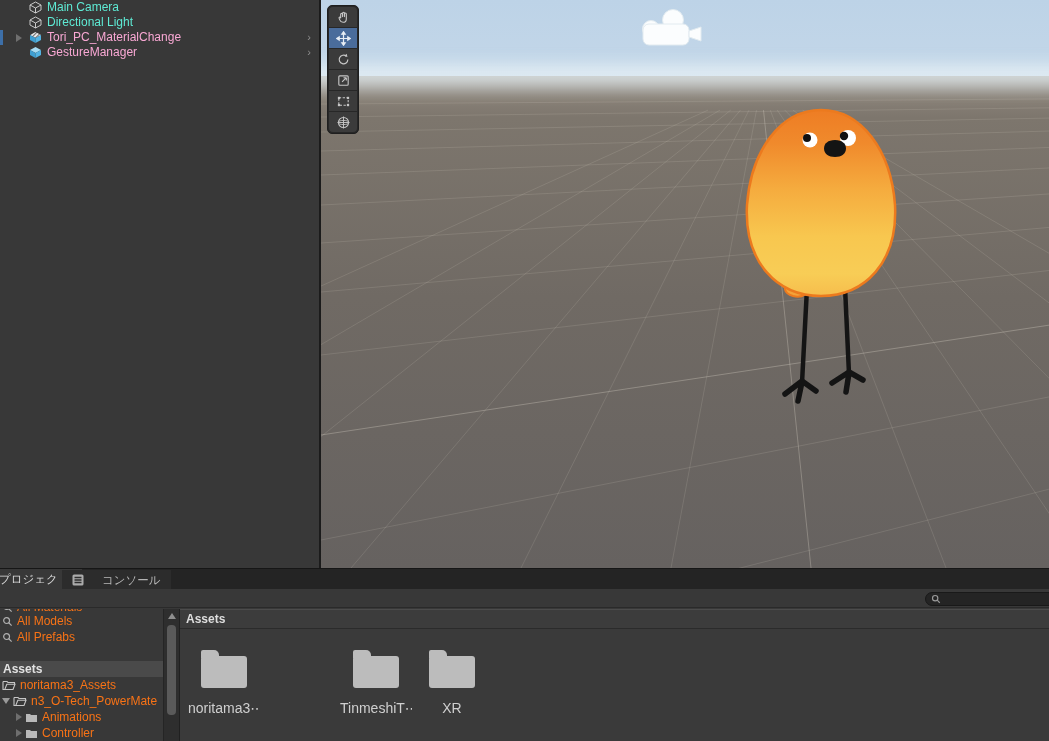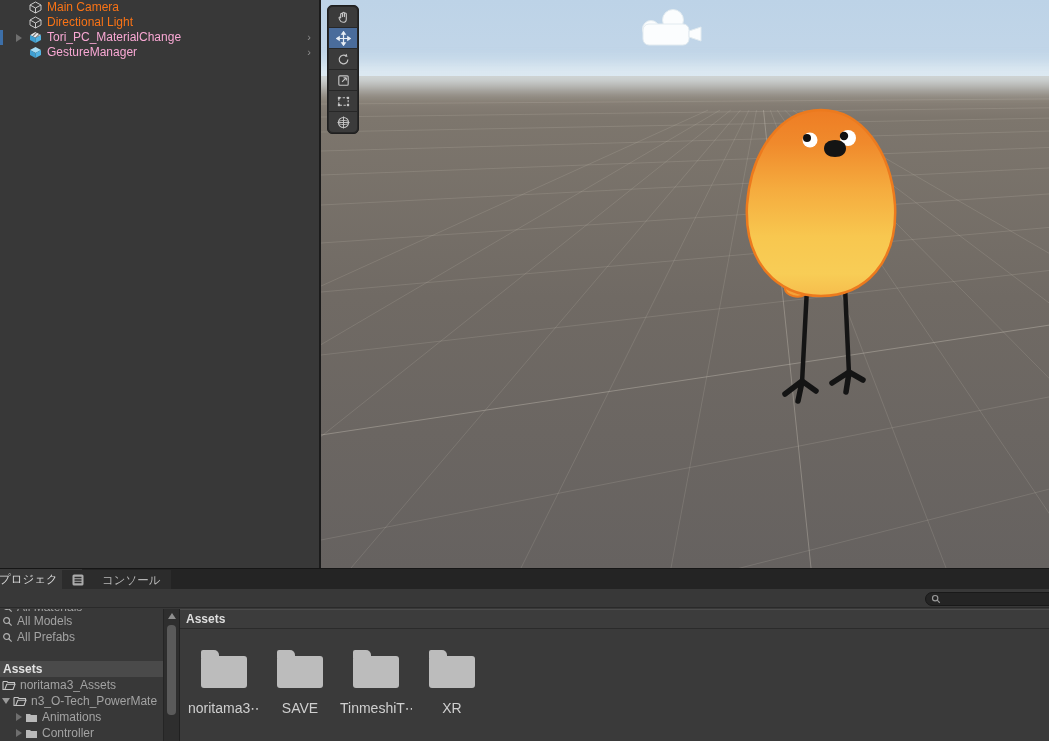--- a/index.html
+++ b/index.html
@@ -3,21 +3,21 @@
 <meta charset="utf-8">
 <style>
   * { margin:0; padding:0; box-sizing:border-box; }
   html,body { width:1049px; height:741px; overflow:hidden; background:#383838;
     font-family:"Liberation Sans","DejaVu Sans",sans-serif; }
   #app { position:relative; width:1049px; height:741px; background:#383838; overflow:hidden; }
 
   
   #hierarchy { position:absolute; left:0; top:0; width:319px; height:568px; background:#383838; }
   .h-row { position:absolute; left:0; width:319px; height:15px; display:flex; align-items:center; }
-  .h-label { font-size:12px; color:#f97316; white-space:nowrap; }
+  .h-label { font-size:12px; color:#5eead4; white-space:nowrap; }
   .h-label.prefab { color:#f9a8d4; }
   .h-chevron { position:absolute; right:8px; color:#8f8f8f; font-size:11px; line-height:15px; }
   .h-icon { position:absolute; left:29px; top:1px; width:13px; height:13px; }
   .h-text { position:absolute; left:47px; top:0; line-height:15px; }
   .h-foldout { position:absolute; left:16px; top:4px; width:0; height:0;
     border-left:6px solid #6f6f6f; border-top:4px solid transparent; border-bottom:4px solid transparent; }
   #h-accent { position:absolute; left:0; top:30px; width:3px; height:15px; background:#3d6fa8; }
   #v-divider { position:absolute; left:319px; top:0; width:2px; height:568px; background:#1b1b1b; }
 
   
@@ -59,21 +59,21 @@
     border:1px solid #191919; border-radius:8px; display:flex; align-items:center; padding:0 5px; gap:4px; }
   #search-input { background:transparent; border:none; outline:none; color:#cccccc;
     font-size:10px; width:100px; font-family:inherit; }
 
   #proj-content { position:absolute; left:0; top:41px; width:1049px; height:132px; overflow:hidden; }
 
   
   #tree { position:absolute; left:0; top:0; width:163px; height:132px; background:#383838; overflow:hidden; }
   .t-row { position:absolute; left:0; width:163px; height:16px; display:flex; align-items:center; }
   .t-row.selected { background:#4a4a4a; }
-  .t-label { font-size:12px; color:#a3a3a3; white-space:nowrap; line-height:16px; }
+  .t-label { font-size:12px; color:#f97316; white-space:nowrap; line-height:16px; }
   .t-label.bold { font-weight:bold; color:#e2e2e2; }
   .t-icon { flex:0 0 auto; margin-right:4px; display:flex; align-items:center; }
   .tri-r { width:0; height:0; border-left:6px solid #6f6f6f;
     border-top:4px solid transparent; border-bottom:4px solid transparent; margin-right:3px; }
   .tri-d { width:0; height:0; border-top:6px solid #9a9a9a;
     border-left:4px solid transparent; border-right:4px solid transparent; margin-right:3px; margin-left:-1px; }
 
   
   #tree-scroll { position:absolute; left:163px; top:0; width:16px; height:132px; background:#2e2e2e;
     border-left:1px solid #252525; }
@@ -367,24 +367,20 @@
       <div id="content-divider"></div>
 
       <div id="assets-panel">
         <div id="assets-header">
           <span>Assets</span>
         </div>
         <div class="folder-item" style="left:8px">
           <div class="folder-glyph"></div>
           <div class="folder-label">noritama3⋯</div>
         </div>
-        <div class="folder-item" style="left:84px">
-          <div class="folder-glyph"></div>
-          <div class="folder-label">SAVE</div>
-        </div>
         <div class="folder-item" style="left:160px">
           <div class="folder-glyph"></div>
           <div class="folder-label">TinmeshiT⋯</div>
         </div>
         <div class="folder-item" style="left:236px">
           <div class="folder-glyph"></div>
           <div class="folder-label">XR</div>
         </div>
       </div>
     </div>

